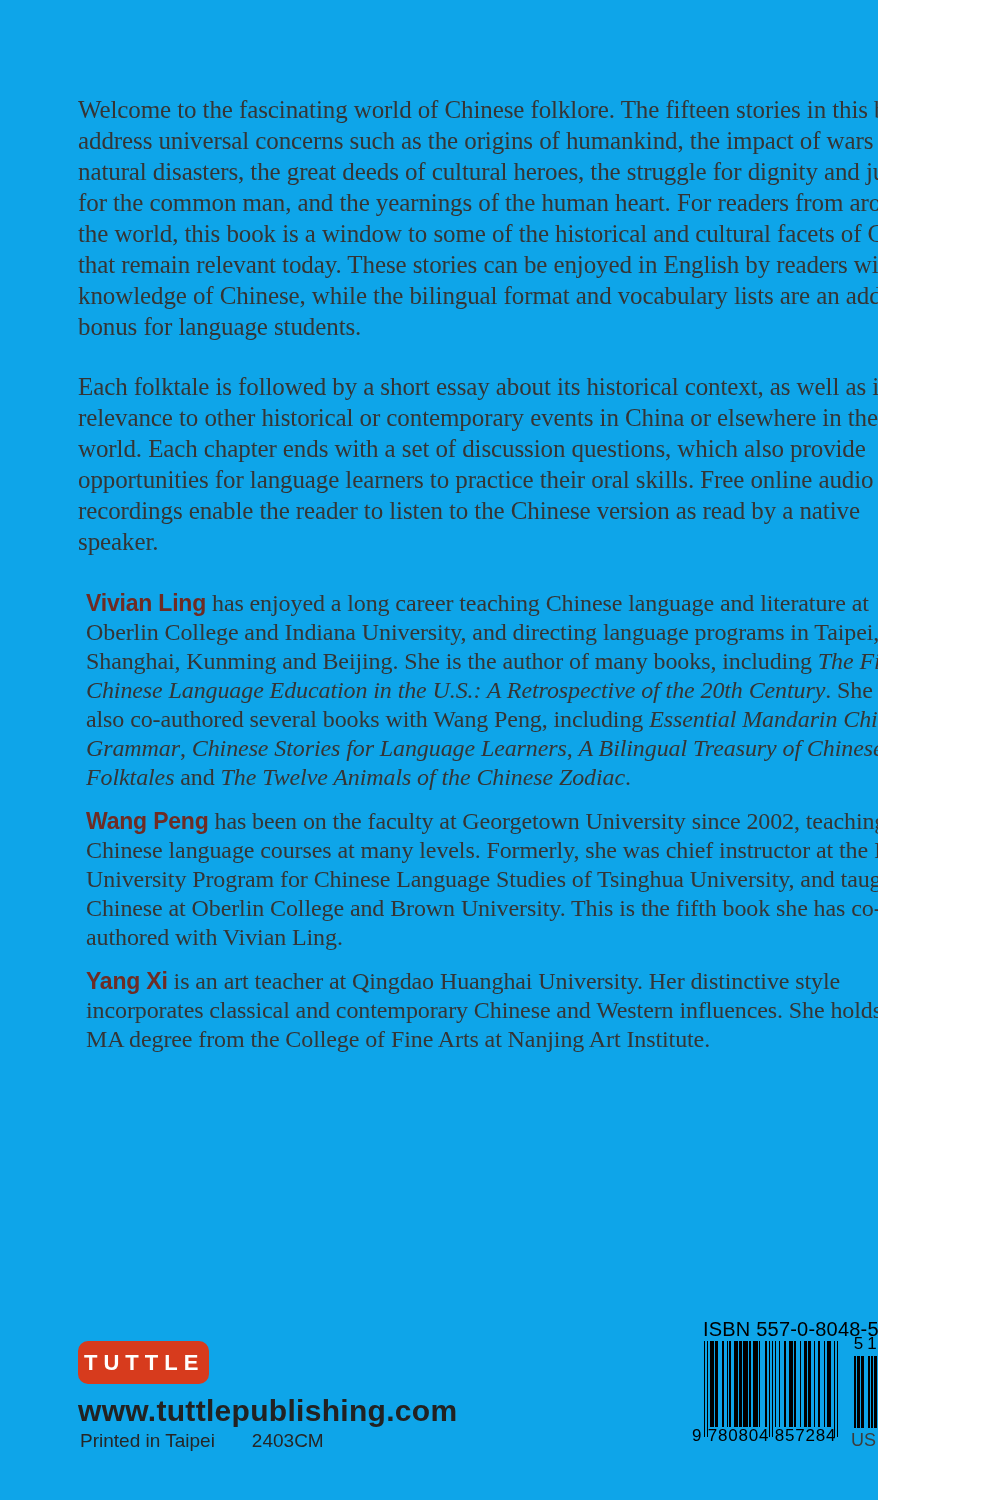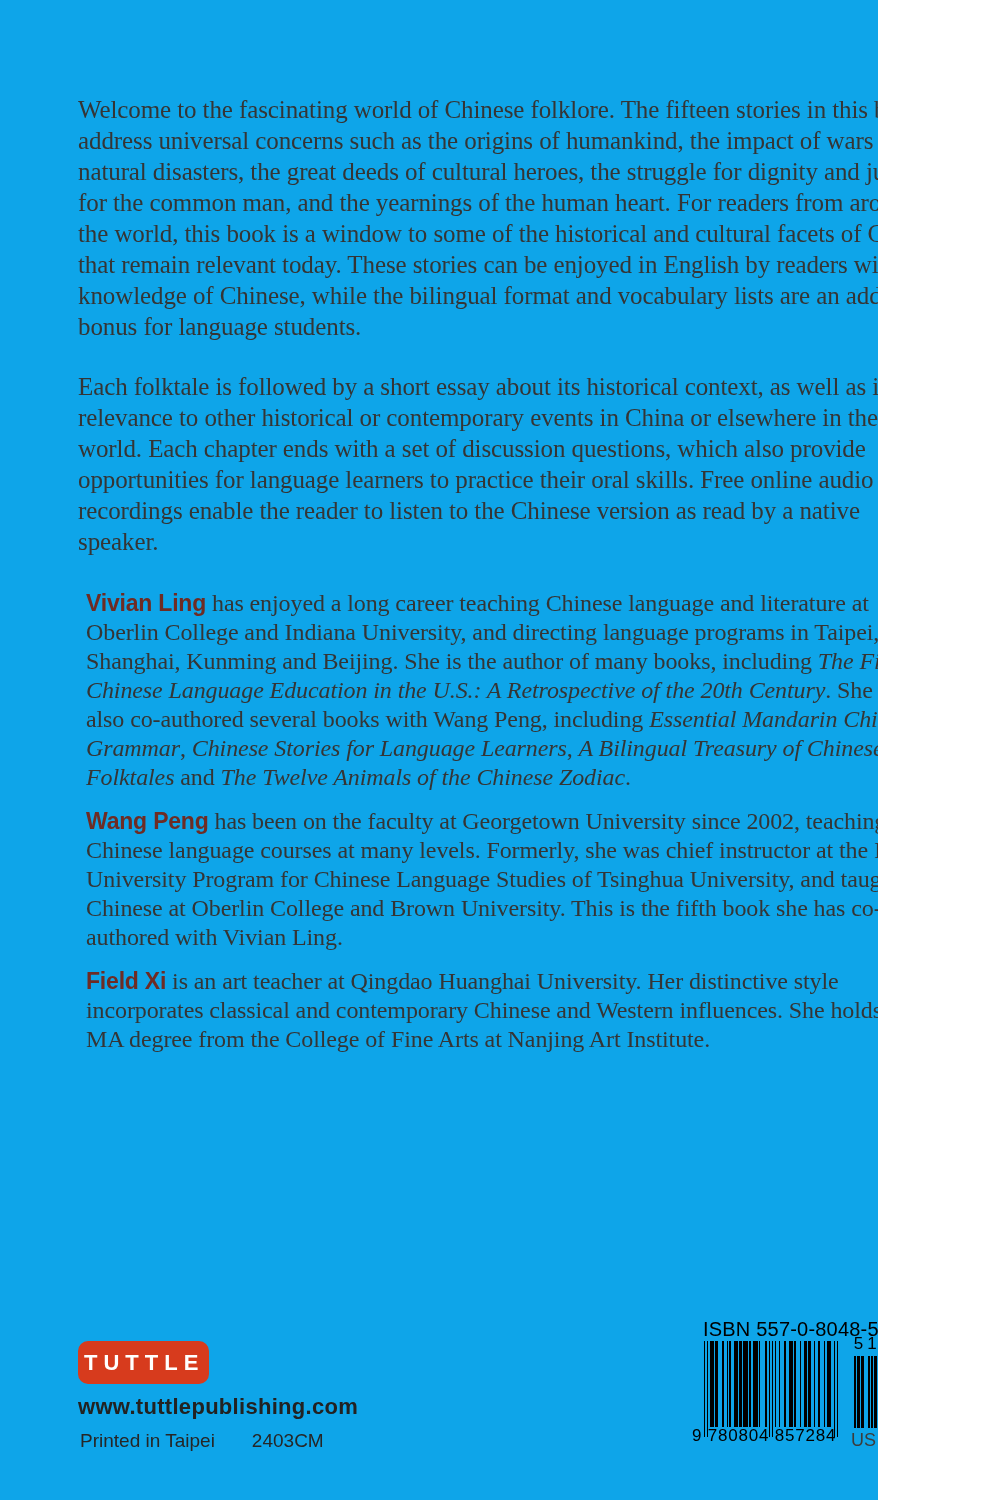--- a/index.html
+++ b/index.html
@@ -50,21 +50,21 @@
     color:#ffffff;
     font-family:"Liberation Sans", sans-serif;
     font-weight:bold;
     font-size:22px;
     letter-spacing:6px;
     padding-left:6px; 
   }
   .website{
     position:absolute;left:78px;top:1394px;
     font-family:"Liberation Sans", sans-serif;
-    font-size:22px;
+    font-size:30px;
     font-weight:600;
     color:#222222;
     letter-spacing:0.3px;
   }
   .print-row{
     position:absolute;left:80px;top:1430px;
     font-family:"Liberation Sans", sans-serif;
     font-size:19px;
     color:#262626;
   }
@@ -108,21 +108,21 @@
 
     <p class="bio bio-gap">
       <span class="bio-name">Vivian Ling</span><span><span> has enjoyed a long career teaching Chinese language and literature at Oberlin College and Indiana University, and directing language programs in Taipei, Shanghai, Kunming and Beijing. She is the author of many books, including </span><em>The Field of Chinese Language Education in the U.S.: A Retrospective of the 20th Century</em><span>. She has also co-authored several books with Wang Peng, including </span><em>Essential Mandarin Chinese Grammar</em><span>, </span><em>Chinese Stories for Language Learners</em><span>, </span><em>A Bilingual Treasury of Chinese Folktales</em><span> and </span><em>The Twelve Animals of the Chinese Zodiac</em><span>.</span></span>
     </p>
 
     <p class="bio">
       <span class="bio-name">Wang Peng</span><span><span> has been on the faculty at Georgetown University since 2002, teaching Chinese language courses at many levels. Formerly, she was chief instructor at the Inter-University Program for Chinese Language Studies of Tsinghua University, and taught Chinese at Oberlin College and Brown University. This is the fifth book she has co-authored with Vivian Ling.</span></span>
     </p>
 
     <p class="bio">
-      <span class="bio-name">Field Xi</span><span><span> is an art teacher at Qingdao Huanghai University. Her distinctive style incorporates classical and contemporary Chinese and Western influences. She holds an MA degree from the College of Fine Arts at Nanjing Art Institute.</span></span>
+      <span class="bio-name">Yang Xi</span><span><span> is an art teacher at Qingdao Huanghai University. Her distinctive style incorporates classical and contemporary Chinese and Western influences. She holds an MA degree from the College of Fine Arts at Nanjing Art Institute.</span></span>
     </p>
   </div>
 
   <div class="logo">
     <span>TUTTLE</span>
   </div>
 
   <div class="website">www.tuttlepublishing.com</div>
 
   <div class="print-row">

